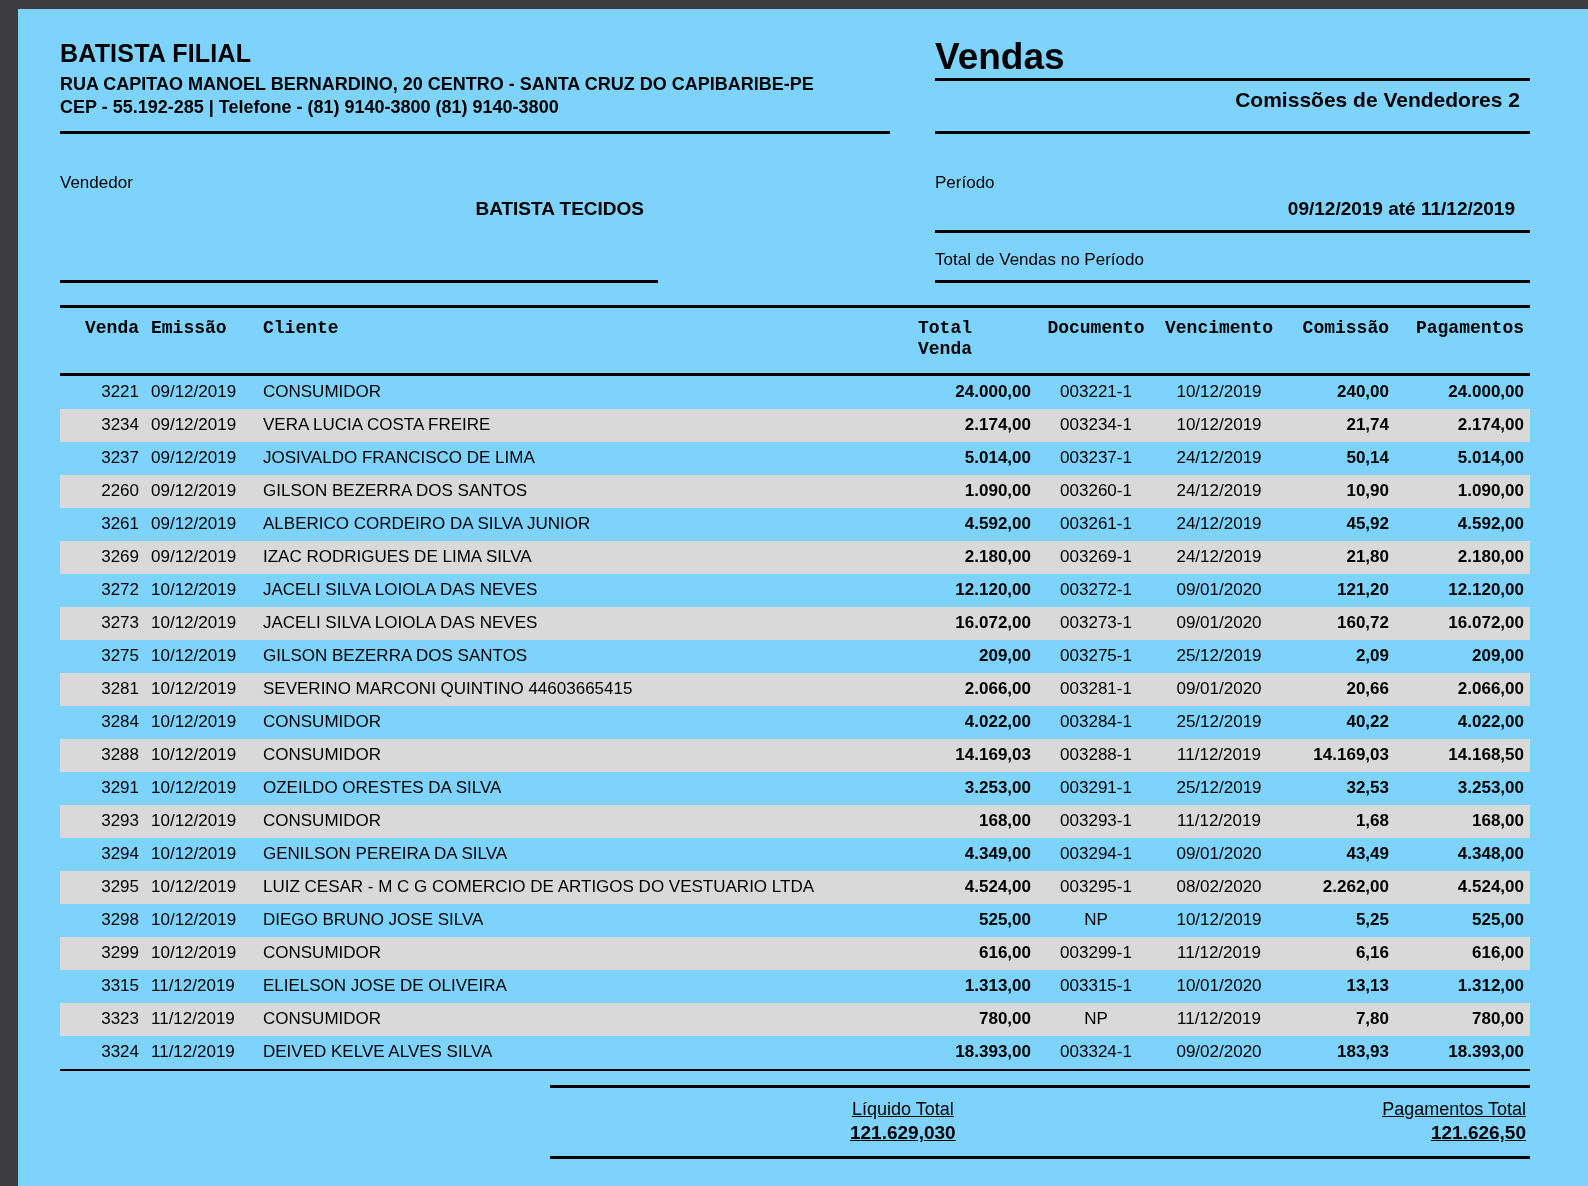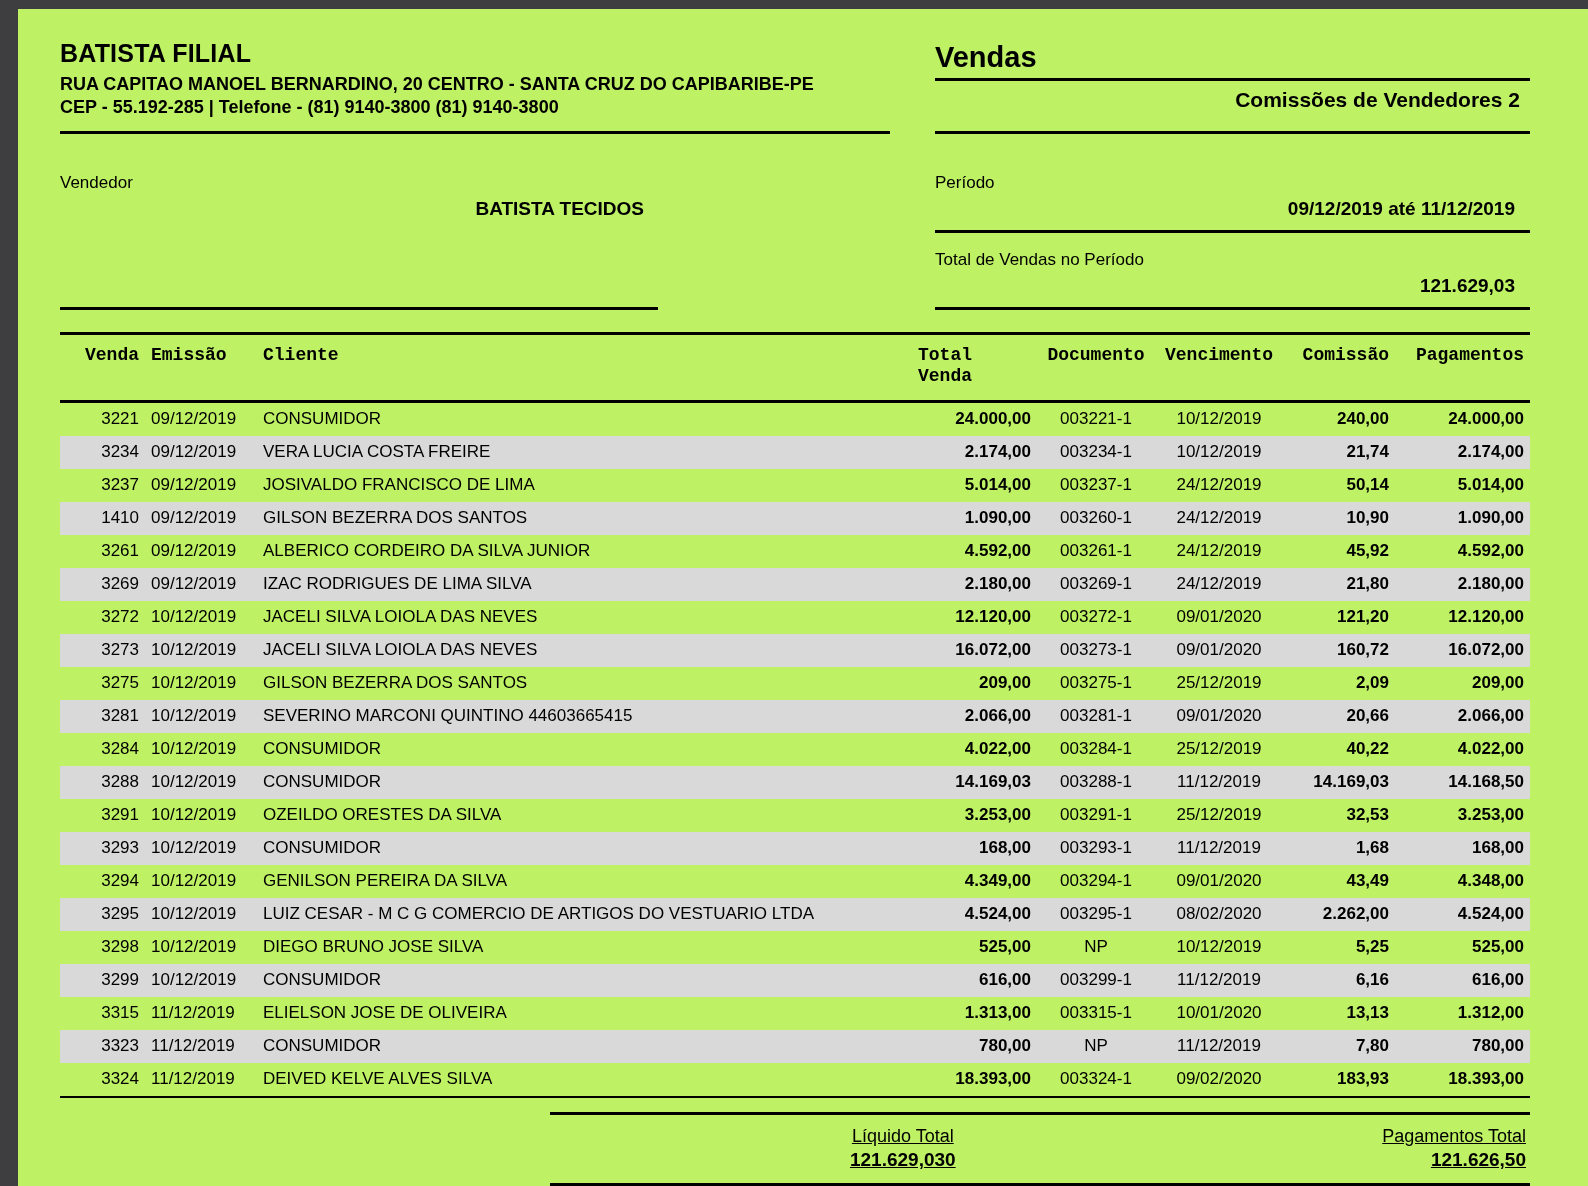--- a/index.html
+++ b/index.html
@@ -12,42 +12,42 @@
   body{
     width:1588px;height:1186px;
     background:var(--frame);
     font-family:"Liberation Sans", sans-serif;
     color:var(--ink);
     overflow:hidden;
   }
   .page{
     margin-left:18px;margin-top:9px;
     width:1570px;height:1177px;
-    background:#bef264;
+    background:#7dd3fc;
   }
   .content{
     padding:30px 58px 0 42px;
   }
 
   
   .header-row{display:flex;align-items:stretch;}
   .header-left{
     width:830px;
     border-bottom:3px solid var(--ink);
     padding-bottom:12px;
   }
   .company-name{font-size:25px;font-weight:bold;margin:0 0 5px 0;letter-spacing:.2px;}
   .company-line{font-size:18px;font-weight:bold;line-height:23px;}
   .header-right{
     flex:1;margin-left:45px;
     border-bottom:3px solid var(--ink);
     display:flex;flex-direction:column;
   }
   .report-title{
-    font-size:29px;font-weight:bold;line-height:36px;
+    font-size:37px;font-weight:bold;line-height:36px;
     border-bottom:3px solid var(--ink);
     padding-bottom:3px;
   }
   .report-subtitle{
     font-size:21px;font-weight:bold;text-align:right;
     padding:7px 10px 0 0;
   }
 
   
   .filters-row{display:flex;margin-top:38px;}
@@ -134,21 +134,20 @@
         <div class="filter-label">Vendedor</div>
         <div class="filter-value">BATISTA TECIDOS</div>
       </div>
       <div class="filter-right">
         <div class="filter-group">
           <div class="filter-label">Período</div>
           <div class="filter-value">09/12/2019 até 11/12/2019</div>
         </div>
         <div class="filter-group">
           <div class="filter-label">Total de Vendas no Período</div>
-          <div class="filter-value">121.629,03</div>
         </div>
       </div>
     </div>
 
     <table class="sales">
       <thead>
         <tr>
             <th class="col-0">Venda</th>
             <th class="col-1">Emissão</th>
             <th class="col-2">Cliente</th>
@@ -185,21 +184,21 @@
             <td class="col-0">3237</td>
             <td class="col-1">09/12/2019</td>
             <td class="col-2">JOSIVALDO FRANCISCO DE LIMA</td>
             <td class="col-3">5.014,00</td>
             <td class="col-4">003237-1</td>
             <td class="col-5">24/12/2019</td>
             <td class="col-6">50,14</td>
             <td class="col-7">5.014,00</td>
           </tr>
           <tr>
-            <td class="col-0">1410</td>
+            <td class="col-0">2260</td>
             <td class="col-1">09/12/2019</td>
             <td class="col-2">GILSON BEZERRA DOS SANTOS</td>
             <td class="col-3">1.090,00</td>
             <td class="col-4">003260-1</td>
             <td class="col-5">24/12/2019</td>
             <td class="col-6">10,90</td>
             <td class="col-7">1.090,00</td>
           </tr>
           <tr>
             <td class="col-0">3261</td>

